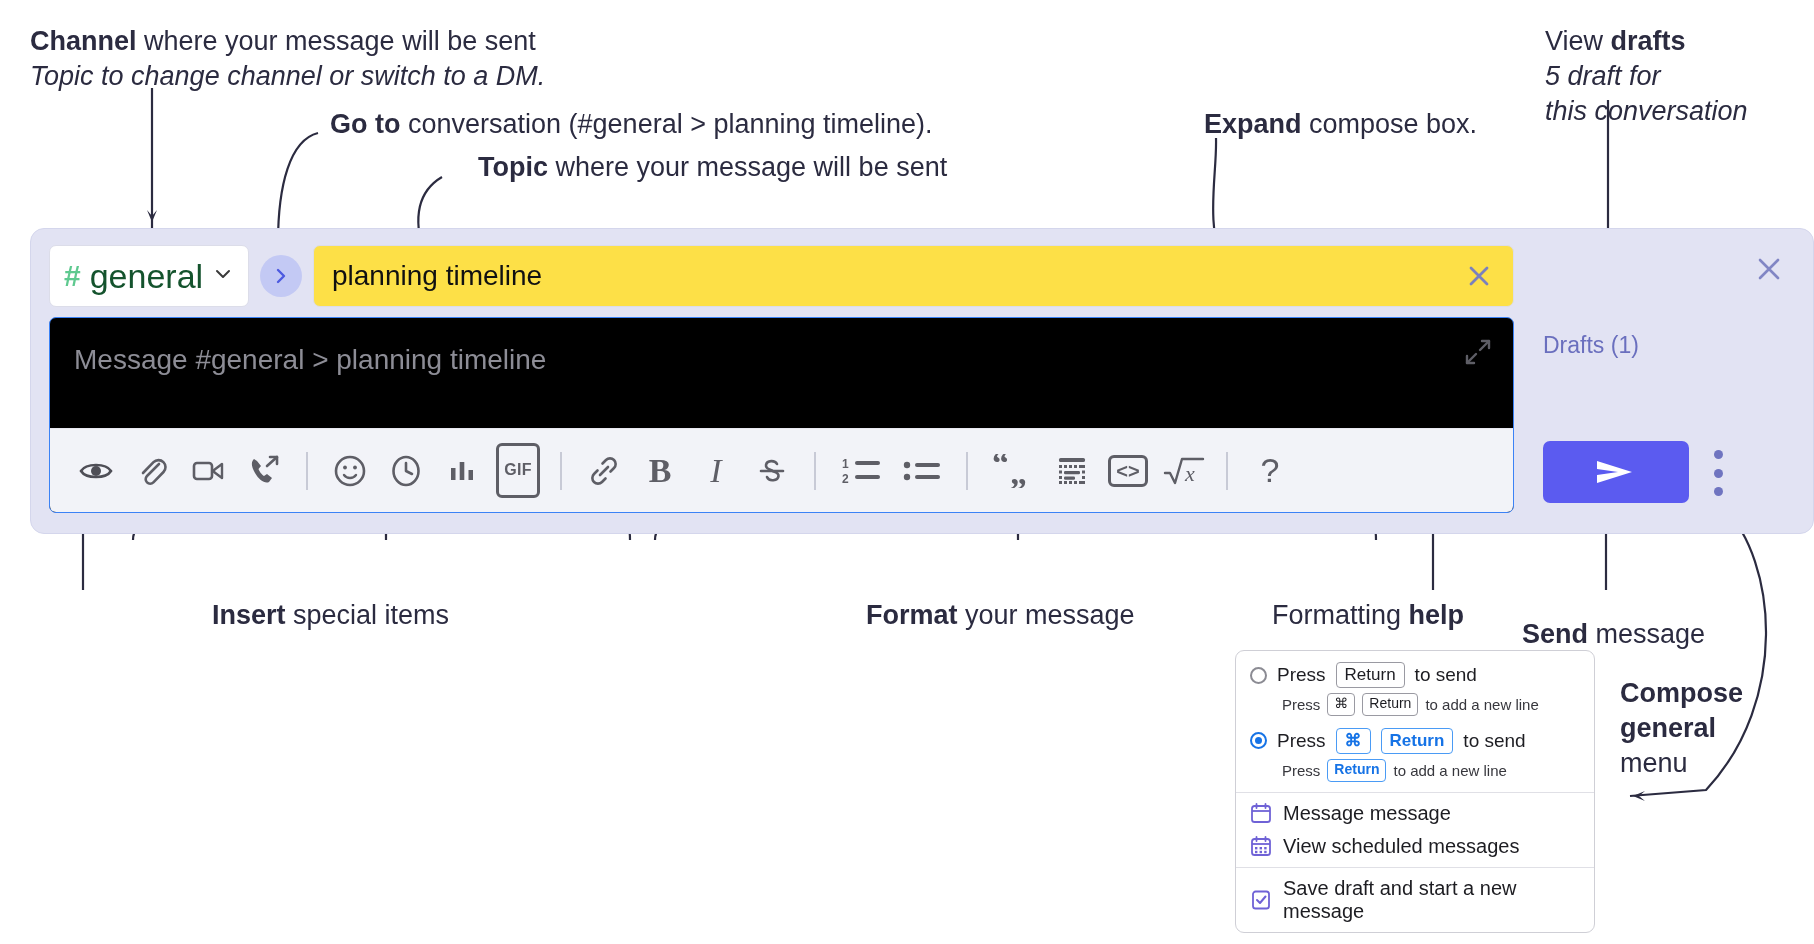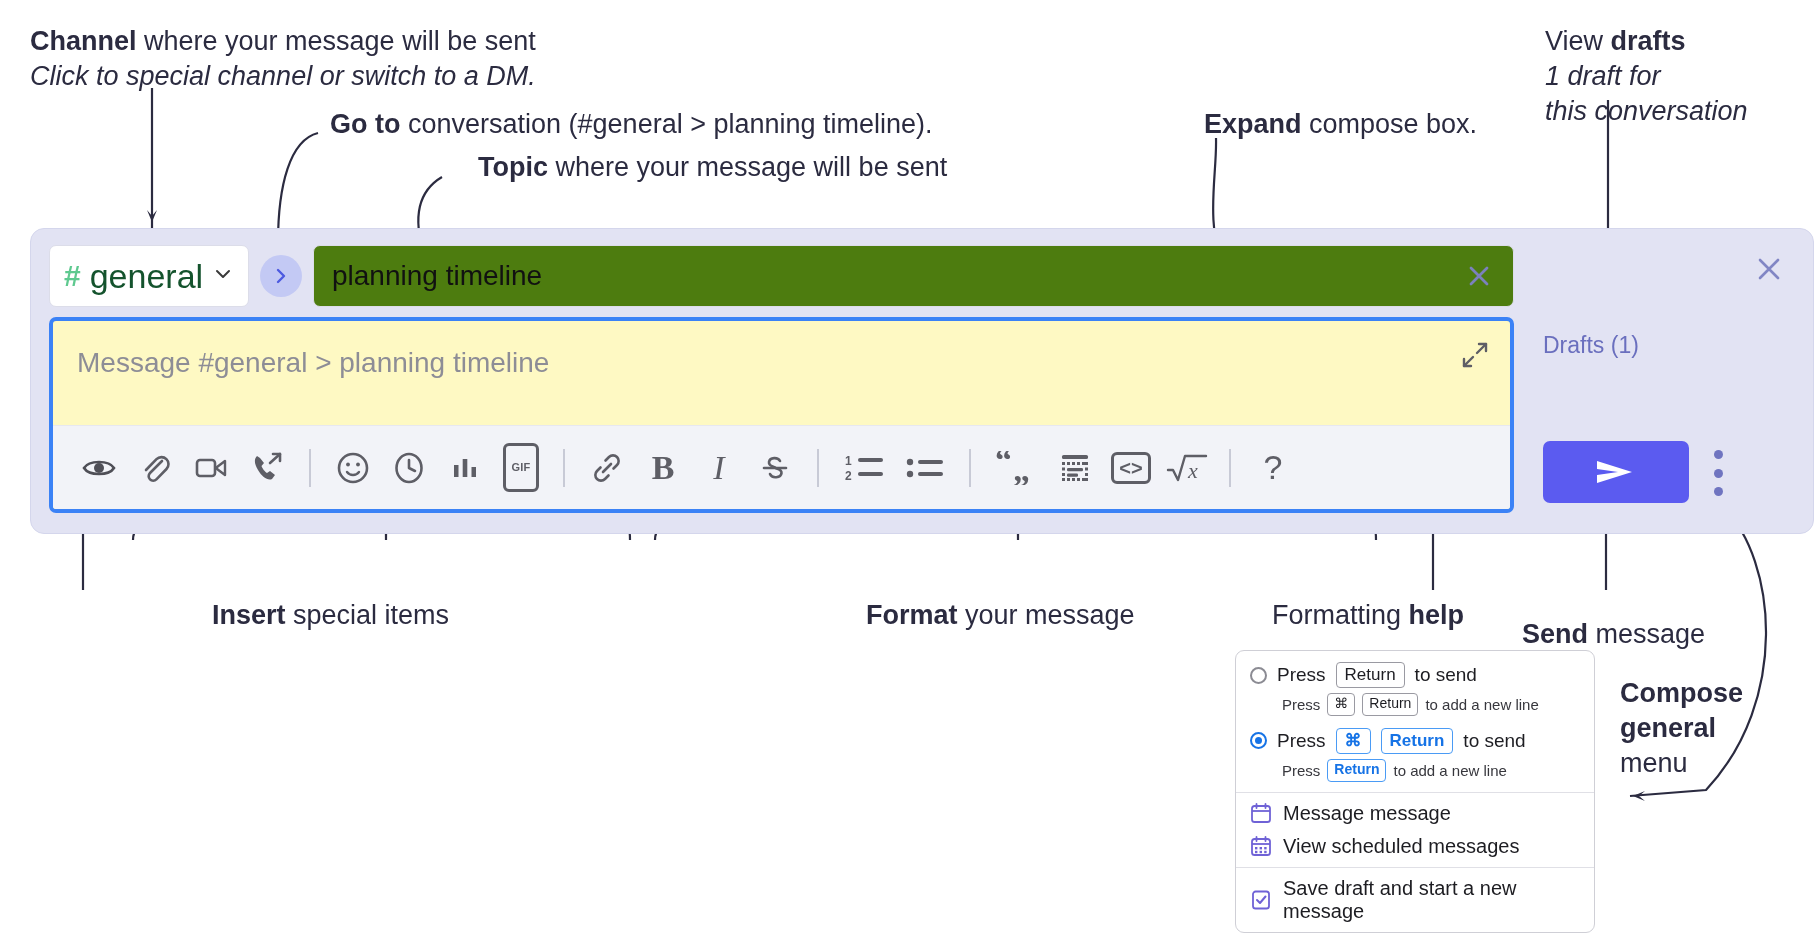--- a/index.html
+++ b/index.html
@@ -60,36 +60,36 @@
   #goto-btn {
     width: 42px; height: 42px; margin: 0 11px;
     border-radius: 50%;
     background: #c3c9f4;
     display: flex; align-items: center; justify-content: center;
     cursor: pointer; flex: 0 0 auto;
   }
 
   #topic-field {
     flex: 1 1 auto; height: 62px;
-    background: #4d7c0f;
+    background: #fde047;
     border: 1px solid #dcdde9;
     border-radius: 7px;
     display: flex; align-items: center;
     padding: 0 16px 0 18px;
   }
   #topic-value { font-size: 28px; color: #111; flex: 1 1 auto; }
   #topic-clear { width: 36px; height: 36px; display: flex; align-items: center; justify-content: center; cursor: pointer; }
 
   
   #message-box {
     position: absolute;
     left: 0; top: 72px;
     width: 100%; height: 196px;
-    background: #fef9c3;
-    border: 4px solid #3b82f6;
+    background: #000000;
+    border: 1px solid #3b82f6;
     border-radius: 7px;
     overflow: hidden;
   }
   #message-input-area { position: relative; height: 110px; }
   #message-placeholder {
     position: absolute; left: 24px; top: 26px;
     font-size: 28px; color: #8d8d96;
   }
   #expand-btn {
     position: absolute; right: 18px; top: 17px;
@@ -106,21 +106,21 @@
     padding-left: 18px;
   }
   .tb-btn {
     width: 56px; height: 56px;
     display: flex; align-items: center; justify-content: center;
     cursor: pointer; color: #5e5e66; flex: 0 0 auto;
   }
   .tb-sep { width: 2px; height: 38px; background: #c8cad6; margin: 0 14px; flex: 0 0 auto; }
   .gif-box {
     border: 3px solid #5e5e66; border-radius: 6px;
-    font-size: 11px; font-weight: bold; letter-spacing: .3px;
+    font-size: 16px; font-weight: bold; letter-spacing: .3px;
     padding: 15px 5px; line-height: 1.15; color: #5e5e66;
   }
   .code-box {
     border: 3px solid #5e5e66; border-radius: 6px;
     font-size: 20px; font-weight: bold;
     padding: 1px 5px; line-height: 1.2; color: #5e5e66;
   }
   .letter-b { font-family: "Liberation Serif", serif; font-size: 34px; font-weight: bold; }
   .letter-i { font-family: "Liberation Serif", serif; font-size: 34px; font-style: italic; }
   .qmark { font-size: 34px; color: #5e5e66; }
@@ -215,38 +215,38 @@
       <path d="M1606 590 L1606 508"></path>
       <path d="M1606 512 l-5 12 l5 -6 l5 6 z" fill="#2b2b40" stroke="none"></path>
 
       <path d="M1724 508 C 1776 560, 1790 700, 1706 790 L 1630 796"></path>
       <path d="M1633 796 l12 -5 l-6 5 l6 5 z" fill="#2b2b40" stroke="none"></path>
     </g>
   </svg>
 
   <div class="anno anno-lg" style="left:30px; top:24px;">
     <div><span class="b">Channel</span><span> where your message will be sent</span></div>
-    <div class="i">Click to special channel or switch to a DM.</div>
+    <div class="i">Topic to change channel or switch to a DM.</div>
   </div>
 
   <div class="anno anno-lg" style="left:330px; top:107px;">
     <span class="b">Go to</span><span> conversation (#general &gt; planning timeline).</span>
   </div>
 
   <div class="anno anno-lg" style="left:478px; top:150px;">
     <span class="b">Topic</span><span> where your message will be sent</span>
   </div>
 
   <div class="anno anno-lg" style="left:1204px; top:107px;">
     <span class="b">Expand</span><span> compose box.</span>
   </div>
 
   <div class="anno anno-lg" style="left:1545px; top:24px;">
     <div><span>View </span><span class="b">drafts</span></div>
-    <div class="i">1 draft for</div>
+    <div class="i">5 draft for</div>
     <div class="i">this conversation</div>
   </div>
 
 
   <div class="anno anno-lg" style="left:866px; top:598px;">
     <span class="b">Format</span><span> your message</span>
   </div>
 
   <div class="anno anno-lg" style="left:212px; top:598px;">
     <span class="b">Insert</span><span> special items</span>

